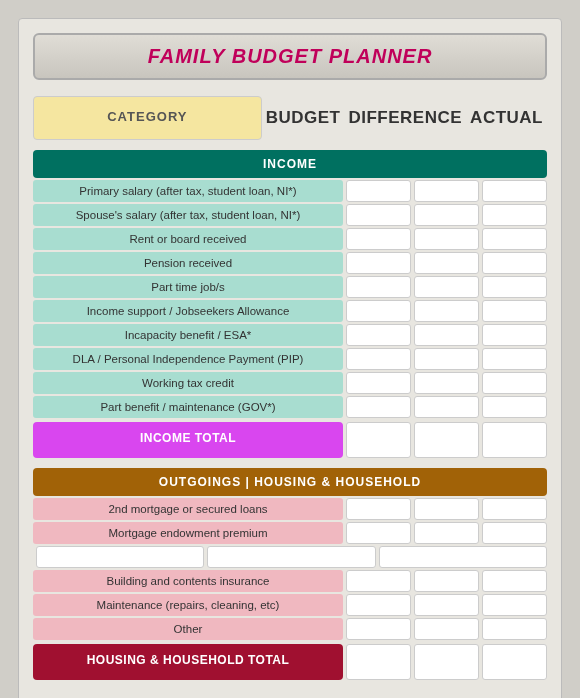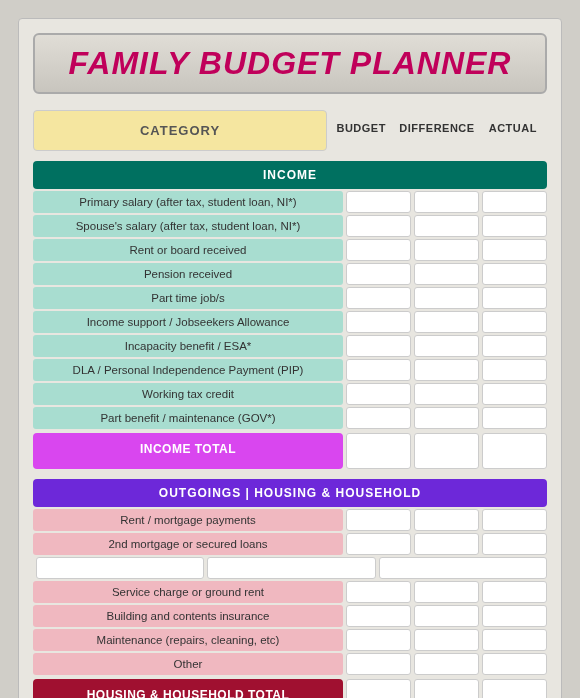--- a/index.html
+++ b/index.html
@@ -25,21 +25,21 @@
     
     .title-box {
       background: linear-gradient(to bottom, #e0ddd6, #c8c5be);
       border: 2px solid #aaa;
       border-radius: 6px;
       text-align: center;
       padding: 10px 8px;
       margin-bottom: 16px;
     }
     .title-text {
-      font-size: 32px;
+      font-size: 20px;
       font-weight: 900;
       font-style: italic;
       color: #c0005a;
       letter-spacing: 1px;
       text-transform: uppercase;
     }
 
     
     .header-row {
       display: flex;
@@ -55,41 +55,41 @@
       font-weight: 700;
       font-size: 13px;
       color: #555;
       letter-spacing: 1px;
     }
     .header-col {
       flex: 1;
       text-align: center;
       padding: 12px 4px;
       font-weight: 700;
-      font-size: 11px;
+      font-size: 17px;
       color: #333;
       letter-spacing: 0.5px;
     }
 
     
     .section { margin-bottom: 10px; }
 
     
     .section-header {
       border-radius: 4px;
       text-align: center;
       padding: 7px 4px;
       font-weight: 700;
       font-size: 12px;
       letter-spacing: 1px;
       color: #fff;
       margin-bottom: 2px;
     }
     .income-header { background: #007060; }
-    .outgoings-header { background: #6d28d9; }
+    .outgoings-header { background: #a16207; }
 
     
     .data-row {
       display: flex;
       margin-bottom: 2px;
     }
     .row-label {
       width: 310px;
       padding: 5px 8px;
       border-radius: 3px;
@@ -223,38 +223,32 @@
       <div class="total-cell"></div>
       <div class="total-cell"></div>
     </div>
   </div>
 
   <div class="section">
     <div class="section-header outgoings-header">OUTGOINGS | HOUSING &amp; HOUSEHOLD</div>
 
     <div id="outgoings-rows">
         <div class="data-row">
-      <div class="row-label outgoings-label">Rent / mortgage payments</div>
-      <div class="row-cell"></div>
-      <div class="row-cell"></div>
-      <div class="row-cell"></div>
-    </div>
-        <div class="data-row">
       <div class="row-label outgoings-label">2nd mortgage or secured loans</div>
       <div class="row-cell"></div>
       <div class="row-cell"></div>
       <div class="row-cell"></div>
     </div>
         <div class="data-row">
-      <div class="row-cell"></div>
-      <div class="row-cell"></div>
-      <div class="row-cell"></div>
-    </div>
-        <div class="data-row">
-      <div class="row-label outgoings-label">Service charge or ground rent</div>
+      <div class="row-label outgoings-label">Mortgage endowment premium</div>
+      <div class="row-cell"></div>
+      <div class="row-cell"></div>
+      <div class="row-cell"></div>
+    </div>
+        <div class="data-row">
       <div class="row-cell"></div>
       <div class="row-cell"></div>
       <div class="row-cell"></div>
     </div>
         <div class="data-row">
       <div class="row-label outgoings-label">Building and contents insurance</div>
       <div class="row-cell"></div>
       <div class="row-cell"></div>
       <div class="row-cell"></div>
     </div>

